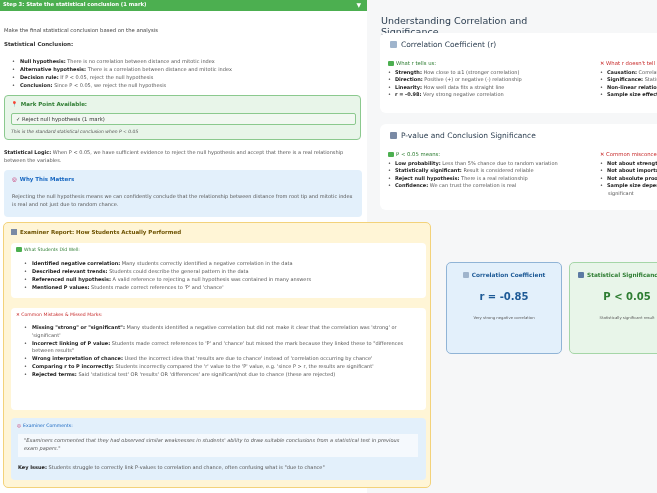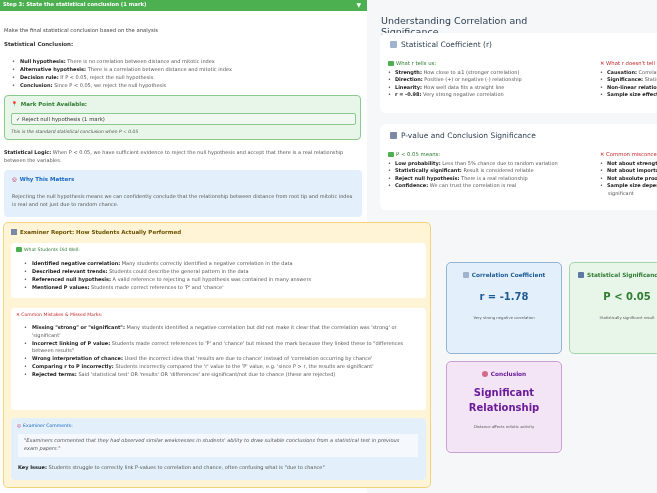--- a/index.html
+++ b/index.html
@@ -94,21 +94,21 @@
 <body>
 
 <div class="root">
 
   <div class="right-panel"></div>
   <div class="right-title">Understanding Correlation and Significance</div>
 
   <div class="card card-r">
     <div class="card-h">
       <span class="ic"></span>
-      <span>Statistical Coefficient (r)</span>
+      <span>Correlation Coefficient (r)</span>
     </div>
     <div class="col col-l">
       <div class="ch good"><span class="tick-ic"></span><span>What r tells us:</span></div>
       <ul>
         <li><b>Strength:</b><span> How close to ±1 (stronger correlation)</span></li>
         <li><b>Direction:</b><span> Positive (+) or negative (-) relationship</span></li>
         <li><b>Linearity:</b><span> How well data fits a straight line</span></li>
         <li><b>r = -0.98:</b><span> Very strong negative correlation</span></li>
       </ul>
     </div>
@@ -143,32 +143,27 @@
         <li><b>Not about strength</b></li>
         <li><b>Not about importance</b></li>
         <li><b>Not absolute proof</b></li>
         <li><b>Sample size dependent</b><br><span style="padding-left:8px"> significant</span></li>
       </ul>
     </div>
   </div>
 
   <div class="sc sc-r">
     <div class="st"><span class="ic" style="background:#9fb4cc"></span><span>Correlation Coefficient</span></div>
-    <div class="sv">r = -1.78</div>
+    <div class="sv">r = -0.85</div>
     <div class="sd">Very strong negative correlation</div>
   </div>
   <div class="sc sc-p">
     <div class="st"><span class="ic" style="background:#5c7aa3"></span><span>Statistical Significance</span></div>
     <div class="sv">P &lt; 0.05</div>
     <div class="sd">Statistically significant result</div>
-  </div>
-  <div class="sc sc-c">
-    <div class="st"><span class="ic" style="background:#d46a8a;border-radius:50%"></span><span>Conclusion</span></div>
-    <div class="sv2">Significant Relationship</div>
-    <div class="sd">Distance affects mitotic activity</div>
   </div>
 
   <div class="green-bar">
     <span class="t">Step 3: State the statistical conclusion (1 mark)</span>
     <span class="arr">▼</span>
   </div>
 
   <div class="intro">Make the final statistical conclusion based on the analysis</div>
   <div class="stat-head">Statistical Conclusion:</div>
   <ul class="stat-list">

